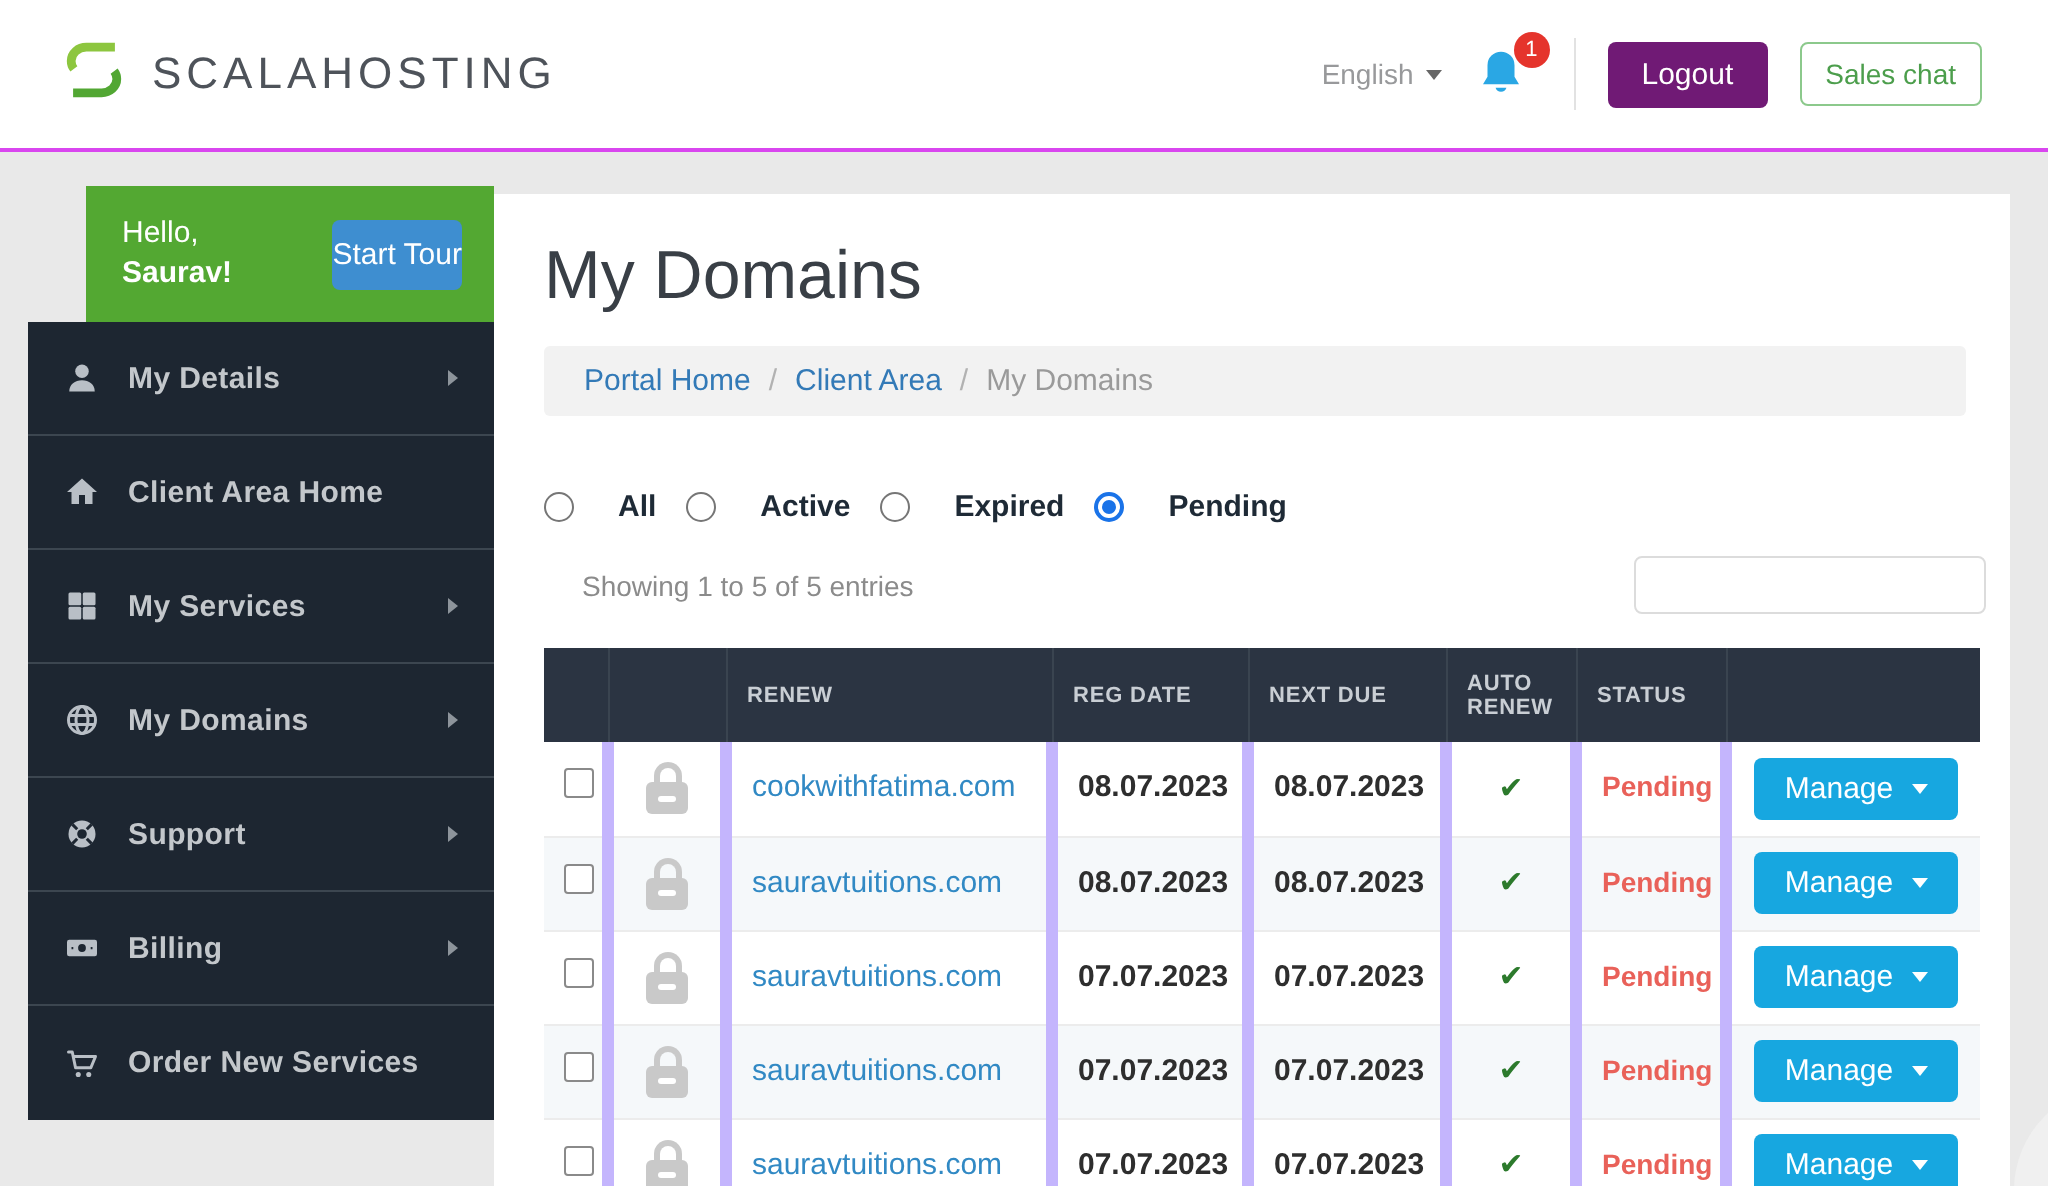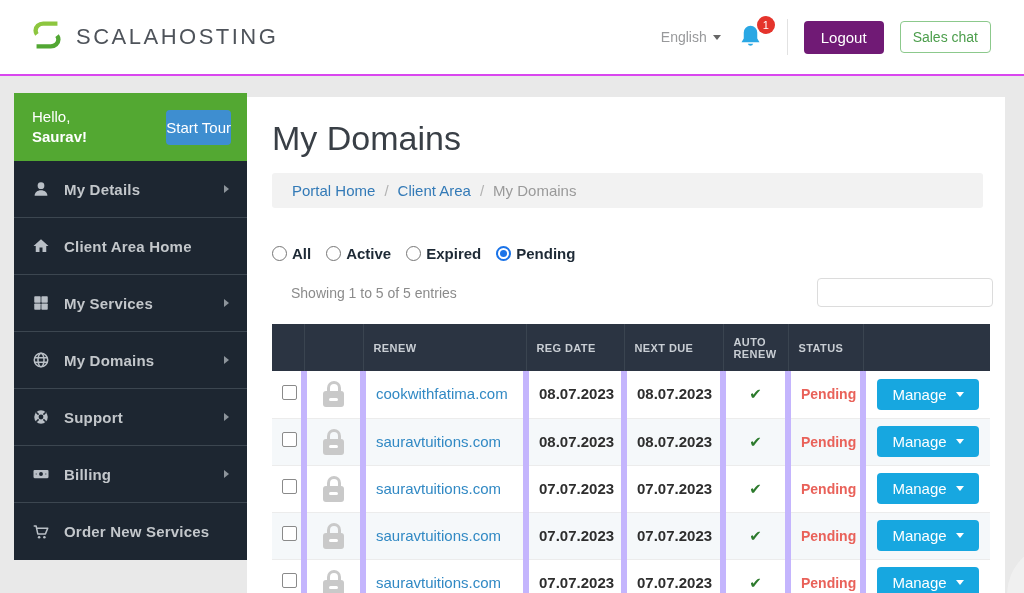--- a/index.html
+++ b/index.html
@@ -18,40 +18,40 @@
   .caret-dn { width:0; height:0; border-left:4px solid transparent; border-right:4px solid transparent; border-top:5px solid #666; display:inline-block; }
   .bell-wrap { position:relative; width:30px; height:30px; cursor:pointer; margin-right:4px; }
   .badge { position:absolute; top:-6px; right:-8px; min-width:18px; height:18px; background:#e5342c; color:#fff; border-radius:50%; font-size:11px; display:flex; align-items:center; justify-content:center; }
   .vdiv { width:1px; height:36px; background:#e2e2e2; }
   .btn-logout { background:#701a75; color:#fff; border:none; border-radius:4px; padding:8px 17px; font-size:15px; cursor:pointer; font-family:inherit; }
   .btn-saleschat { background:#fff; color:#4c9e4c; border:1px solid #8cc98c; border-radius:4px; padding:7px 12px; font-size:14px; cursor:pointer; font-family:inherit; }
 
   
   .page { display:flex; align-items:flex-start; padding:17px 19px 0 14px; position:relative; }
   .sidebar { width:233px; flex-shrink:0; }
-  .side-hello { background:#53a832; height:68px; display:flex; align-items:center; justify-content:space-between; padding:0 16px 0 18px; }
+  .side-hello { background:#53a832; height:68px; display:flex; align-items:center; justify-content:space-between; padding:0 16px 0 18px;margin-left:29px; }
   .hello-txt { color:#fff; font-size:15px; line-height:1.35; }
   .hello-txt b { display:block; }
   .btn-tour { background:#3e8ed0; color:#fff; border:none; border-radius:4px; padding:9px 0; font-size:15px; cursor:pointer; font-family:inherit; }
   .side-menu { background:#1d2631; }
   .side-item { height:57px; display:flex; align-items:center; padding:0 18px; border-bottom:1px solid #3c4650; color:#c3c7cb; font-size:15px; font-weight:600; cursor:pointer; letter-spacing:.2px; }
   .side-item:last-child { border-bottom:none; }
   .side-ico { width:19px; height:19px; margin-right:13px; color:#b9bfc6; flex-shrink:0; display:flex; align-items:center; }
   .side-ico svg { width:18px; height:18px; }
   .side-arrow { margin-left:auto; width:0; height:0; border-top:4px solid transparent; border-bottom:4px solid transparent; border-left:5px solid #8d949b; }
 
   
   .main { flex:1; background:#fff; margin-top:4px; padding:14px 2px 40px 25px; min-height:600px; position:relative; }
   .page-title { font-size:34px; font-weight:400; color:#393f46; margin:8px 0 15px; }
   .breadcrumb { background:#f2f2f2; border-radius:3px; padding:9px 20px; font-size:15px; color:#9a9a9a; margin-right:20px; display:flex; gap:9px; }
   .breadcrumb a { color:#337ab7; text-decoration:none; cursor:pointer; }
   .bc-sep { color:#b2b2b2; }
 
   .filters { margin-top:37px; display:flex; gap:15px; align-items:center; }
-  .filter { display:flex; align-items:center; gap:5px; font-size:15px; font-weight:700; color:#1e2a36; cursor:pointer; }
+  .filter { display:flex; align-items:center; gap:22px; font-size:15px; font-weight:700; color:#1e2a36; cursor:pointer; }
   .radio { width:15px; height:15px; border:1px solid #767676; border-radius:50%; background:#fff; display:inline-block; position:relative; flex-shrink:0; }
   .radio.checked { border:2px solid #1a73e8; }
   .radio.checked::after { content:''; position:absolute; inset:2px; background:#1a73e8; border-radius:50%; }
 
   .toolbar { display:flex; justify-content:space-between; align-items:flex-end; margin-top:16px; margin-right:10px; }
   .showing { font-size:14px; color:#8b8b8b; margin-left:19px; padding-bottom:6px; }
   .search-input { width:176px; height:29px; border:1px solid #dcdcdc; border-radius:4px; outline:none; padding:0 8px; font-family:inherit; font-size:14px; }
 
   
   table { width:718px; border-collapse:collapse; margin-top:17px; table-layout:fixed; }

